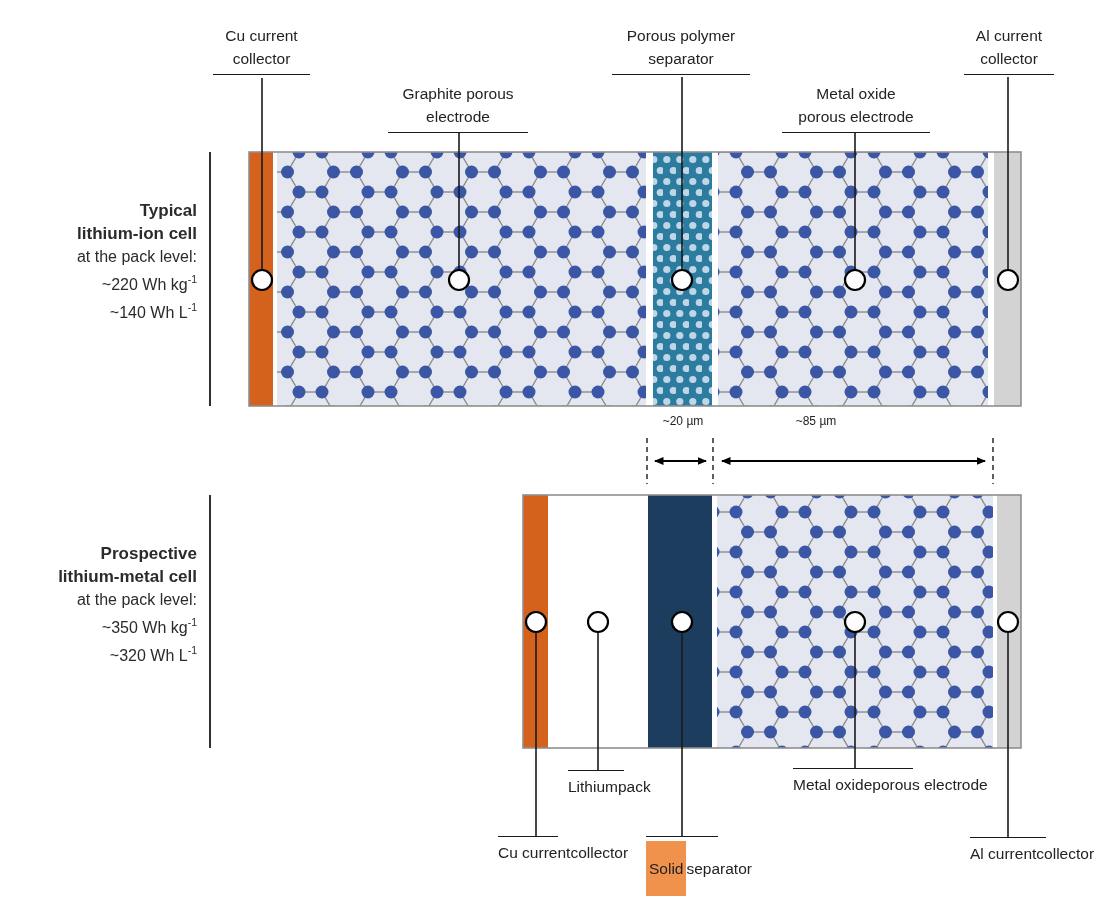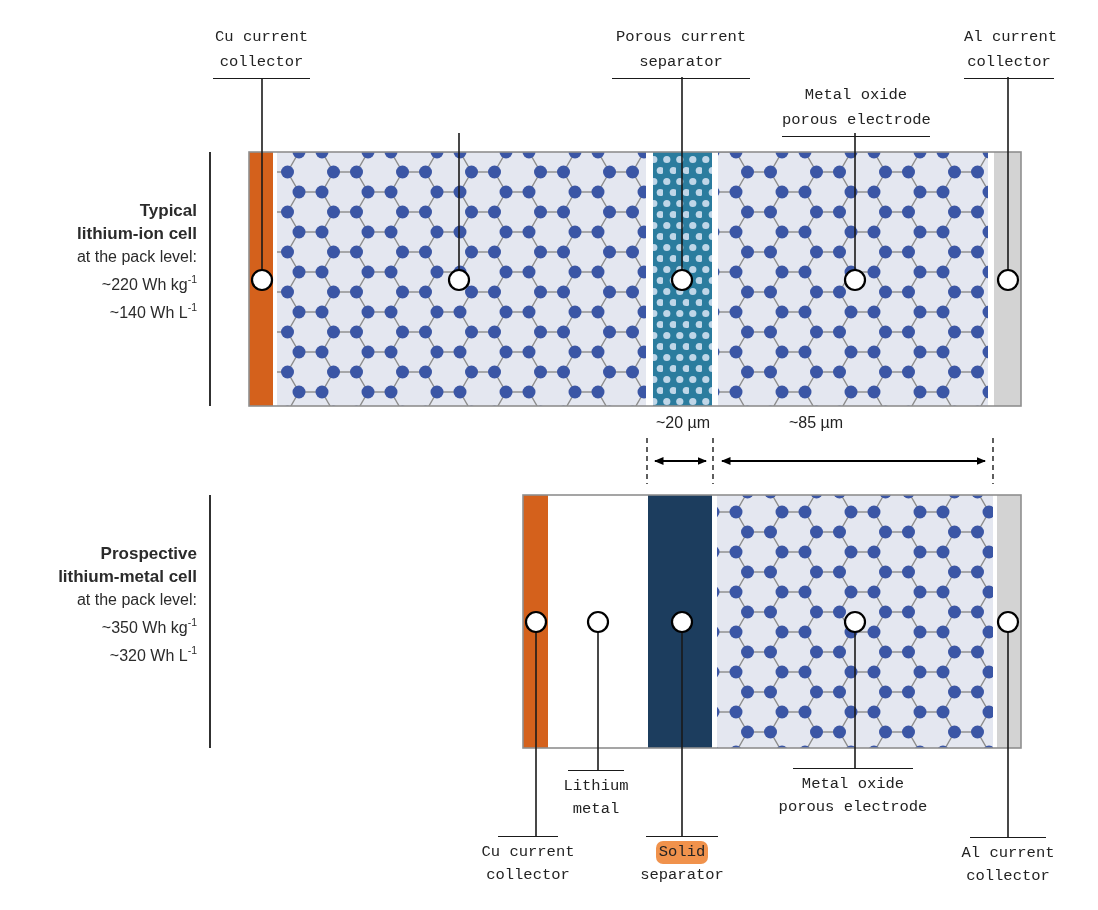--- a/index.html
+++ b/index.html
@@ -16,26 +16,26 @@
   .cell-info .t { font-weight:bold; font-size:17px; }
   .sup { font-size:10.5px; vertical-align:7px; }
   
   .tlabel {
     position:absolute; text-align:center; font-size:15.5px; line-height:23px;
     color:#232323; border-bottom:1.6px solid #1a1a1a; padding-bottom:4px;
   }
   .blabel {
     position:absolute; font-size:15.5px; line-height:23px; color:#232323;
     border-top:1.6px solid #1a1a1a; padding-top:4px;
-    display:flex; flex-direction:column; align-items:center;
+    display:flex; flex-direction:row; align-items:center;
   }
-  .blabel span, .tlabel span { white-space:nowrap;font-family:Liberation Mono, monospace; }
-  .hl { background:var(--highlight_orange); padding:0 3px;border-radius:7px; }
+  .blabel span, .tlabel span { white-space:nowrap; }
+  .hl { background:var(--highlight_orange); padding:16px 3px; }
   .dim-label {
-    position:absolute; text-align:center; font-size:16px; color:#232323;
+    position:absolute; text-align:center; font-size:12px; color:#232323;
   }
   
   .copper   { fill:var(--copper_orange); }
   .alu      { fill:var(--aluminum_gray); }
   .navy     { fill:var(--solid_separator_navy); }
   .elecbg   { fill:var(--electrode_bg); }
   .particle { fill:var(--particle_blue); }
   .bond     { stroke:var(--bond_gray); stroke-width:1.4; }
   .sepbg    { fill:var(--separator_teal); }
   .sepdot   { fill:var(--separator_dot); }
@@ -149,36 +149,39 @@
     <div class="t">Prospective</div>
     <div class="t">lithium-metal cell</div>
     <div>at the pack level:</div>
     <div><span>~350 Wh kg</span><span class="sup">-1</span></div>
     <div><span>~320 Wh L</span><span class="sup">-1</span></div>
   </div>
 
   <div class="tlabel" style="left:213px; top:24px; width:97px;">
     <span>Cu current</span><br><span>collector</span>
   </div>
+  <div class="tlabel" style="left:388px; top:82px; width:140px;">
+    <span>Graphite porous</span><br><span>electrode</span>
+  </div>
   <div class="tlabel" style="left:612px; top:24px; width:138px;">
-    <span>Porous current</span><br><span>separator</span>
+    <span>Porous polymer</span><br><span>separator</span>
   </div>
   <div class="tlabel" style="left:782px; top:82px; width:148px;">
     <span>Metal oxide</span><br><span>porous electrode</span>
   </div>
   <div class="tlabel" style="left:964px; top:24px; width:90px;">
     <span>Al current</span><br><span>collector</span>
   </div>
 
   <div class="dim-label" style="left:647px; top:414px; width:72px;">~20 µm</div>
   <div class="dim-label" style="left:775px; top:414px; width:82px;">~85 µm</div>
 
   <div class="blabel" style="left:568px; top:770px; width:56px;">
     <span>Lithium</span>
-      <span>metal</span>
+      <span>pack</span>
   </div>
   <div class="blabel" style="left:498px; top:836px; width:60px;">
     <span>Cu current</span>
       <span>collector</span>
   </div>
   <div class="blabel" style="left:646px; top:836px; width:72px;">
     <span class="hl">Solid</span>
     <span>separator</span>
   </div>
   <div class="blabel" style="left:793px; top:768px; width:120px;">

